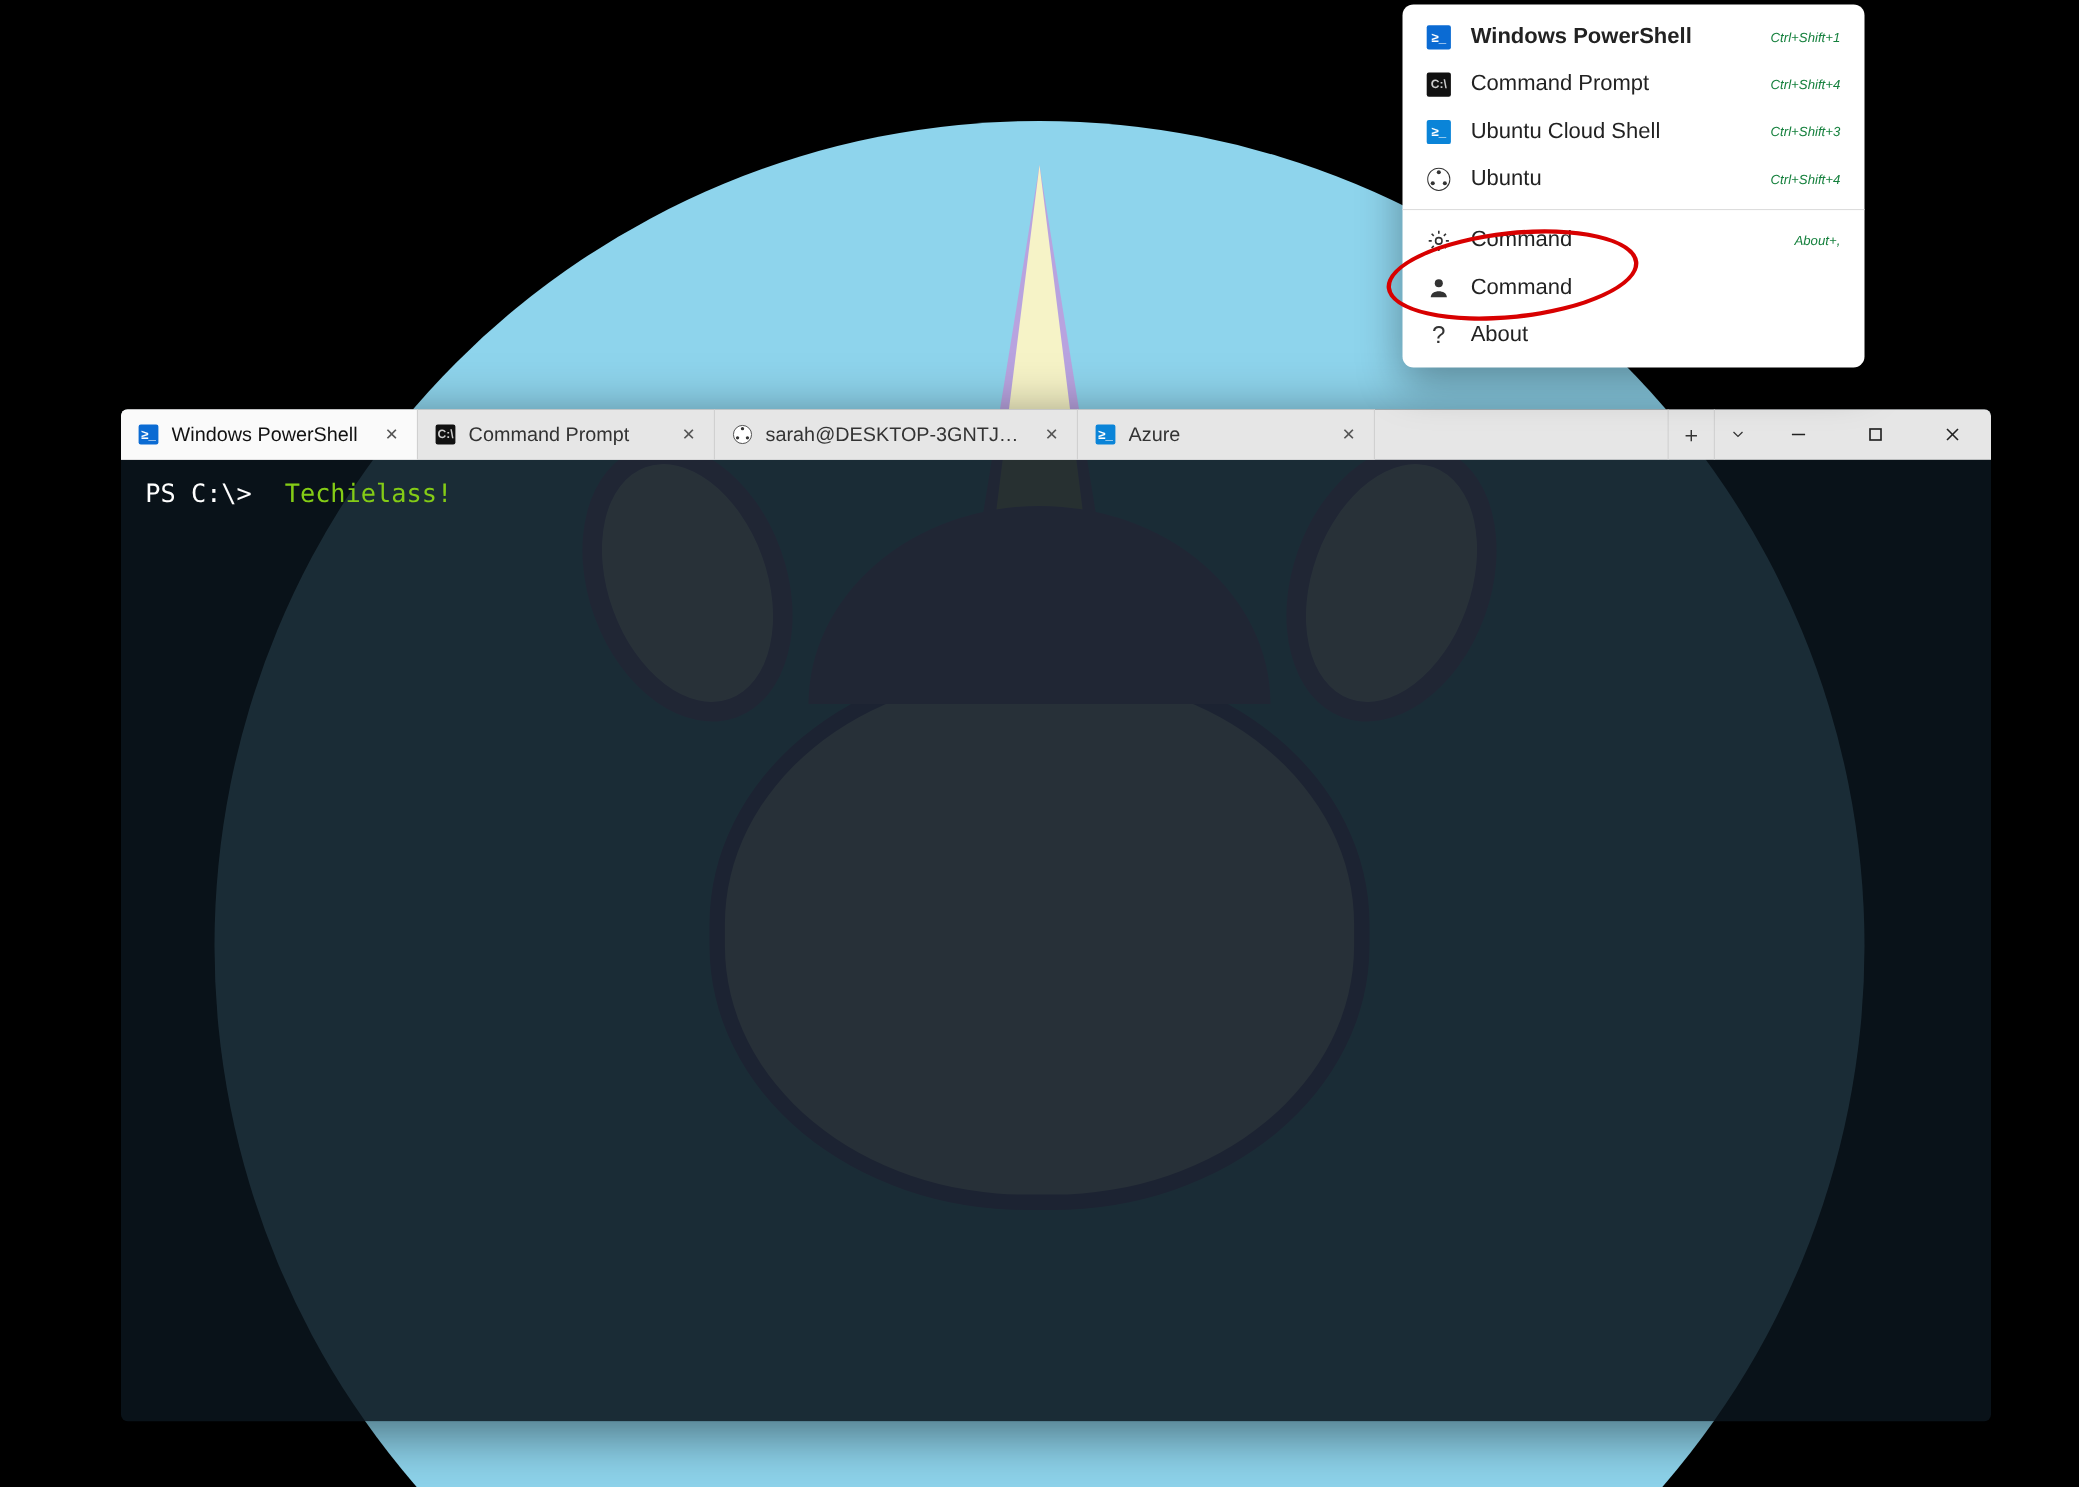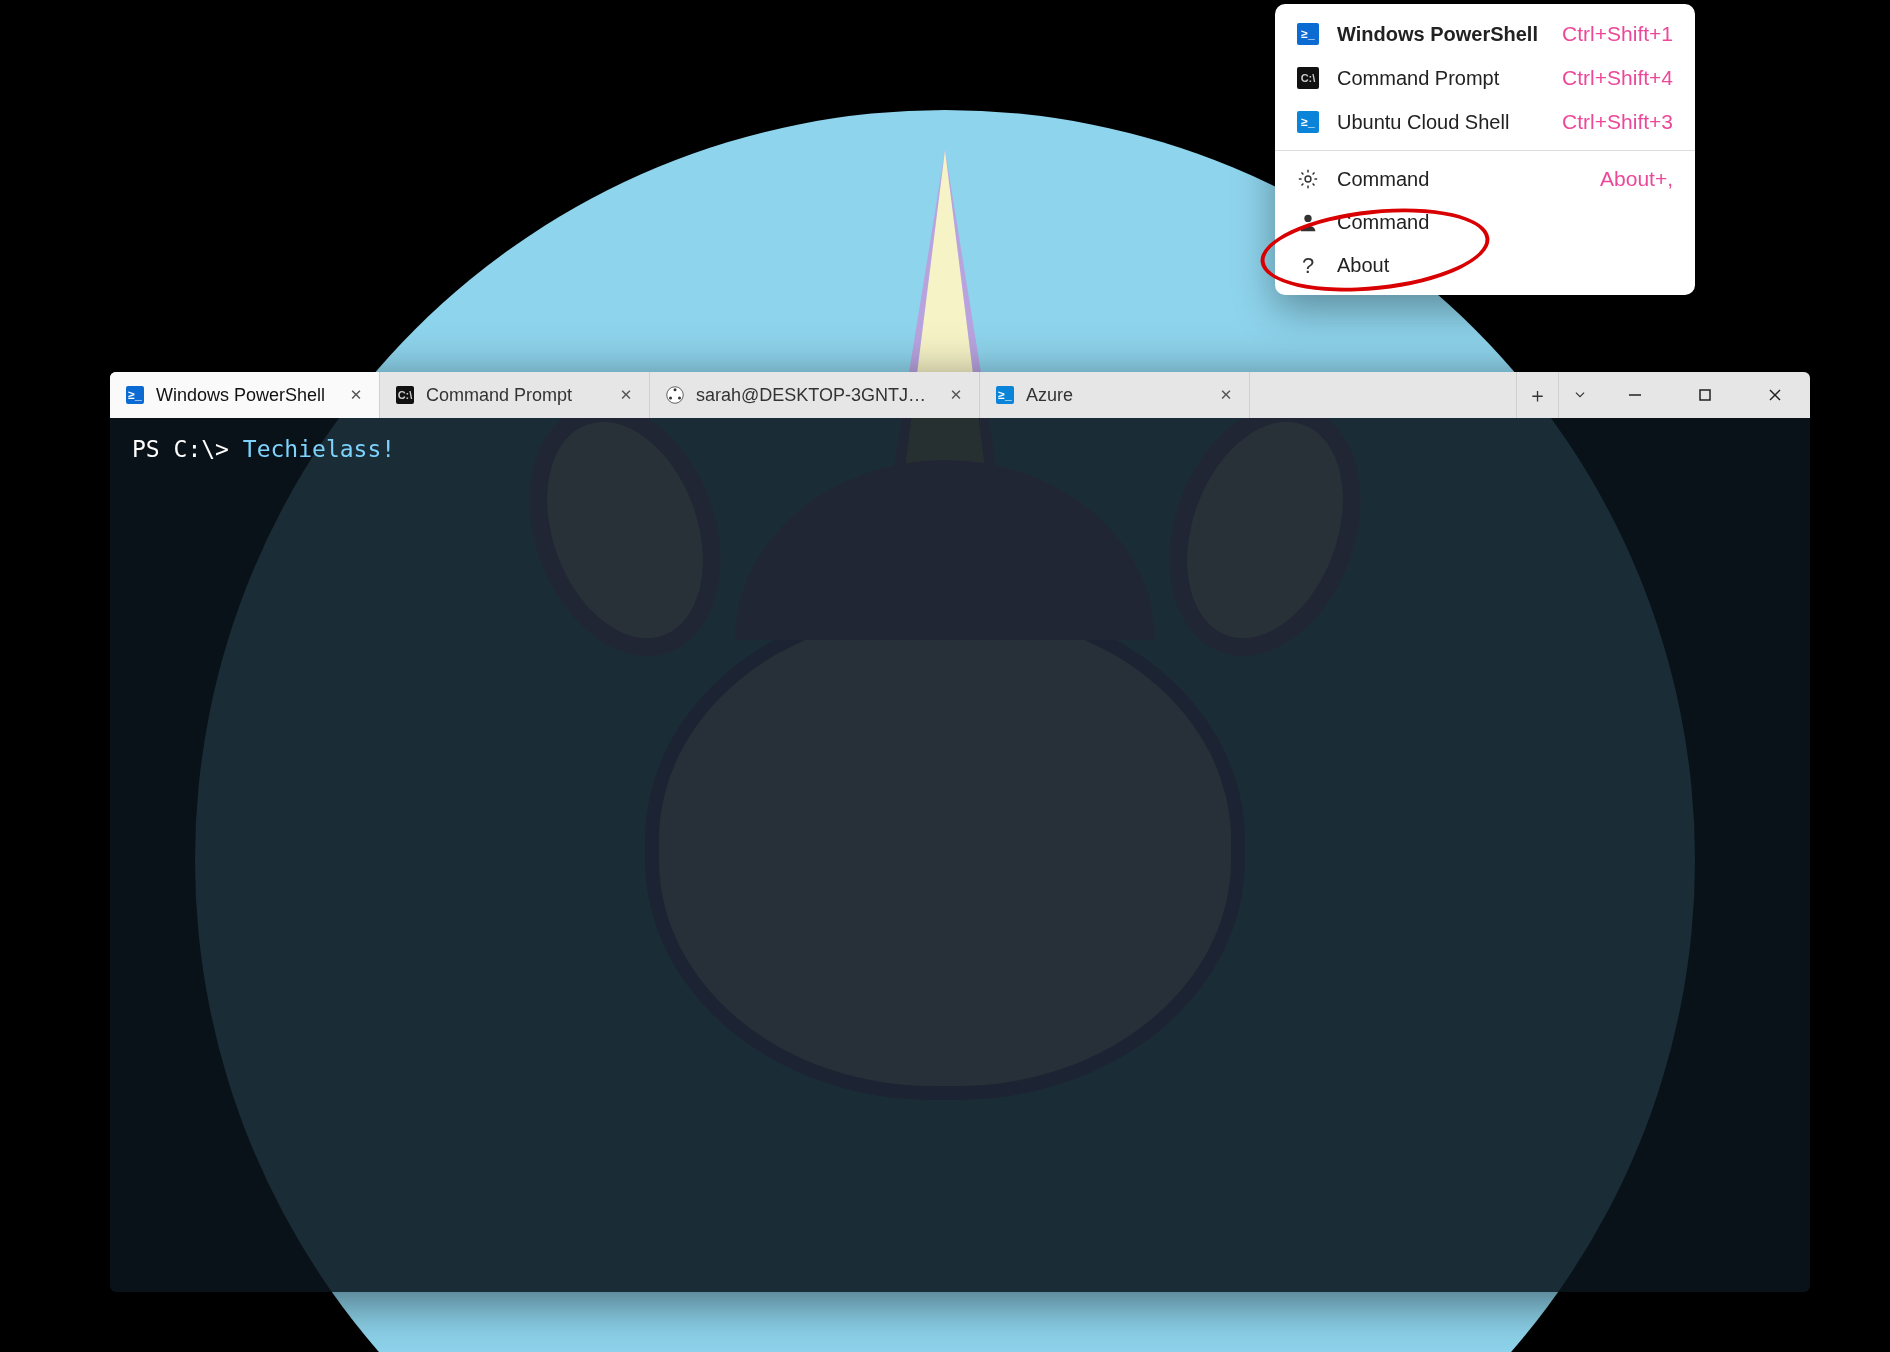--- a/index.html
+++ b/index.html
@@ -118,21 +118,21 @@
     color:#222;
   }
   .win-btn svg{ width:14px;height:14px; }
   .terminal-body {
     flex: 1;
     padding: 18px 22px;
     font-family: Consolas, monospace;
     font-size: 23px;
   }
   .prompt { color: #ffffff; }
-  .cmd { color: #7dd3fc; }
+  .cmd { color: #84cc16; margin-left: 16px; }
 
   
   .dropdown {
     position: absolute;
     top: 4px;
     left: 1275px;
     width: 420px;
     background: #fff;
     border-radius: 10px;
     box-shadow: 0 14px 40px rgba(0,0,0,0.35);
@@ -141,21 +141,21 @@
     color: #222;
   }
   .dropdown .menu-item {
     display:flex; align-items:center;
     padding: 10px 22px;
     gap: 18px;
   }
   .dropdown .menu-icon{ width:22px; height:22px; flex-shrink:0; display:flex;align-items:center;justify-content:center;}
   .dropdown .menu-label{ flex:1; }
   .dropdown .menu-label.bold{ font-weight:700; }
-  .dropdown .menu-shortcut{ color:#ec4899; font-size:21px; }
+  .dropdown .menu-shortcut{ color:#15803d; font-size:12px;font-style:italic; }
   .dropdown hr{ border:none; border-top:1px solid #ddd; margin:6px 0; }
 
   .circle-annot{
     position:absolute;
     width:230px;height:80px;
     border:4px solid #d80000;
     border-radius:50%;
     left:1260px; top:210px;
     transform:rotate(-6deg);
     z-index:50;
@@ -260,20 +260,32 @@
   <div class="menu-item">
     <span class="menu-icon ico-cmd">C:\</span>
     <span class="menu-label">Command Prompt</span>
     <span class="menu-shortcut">Ctrl+Shift+4</span>
   </div>
   <div class="menu-item">
     <span class="menu-icon ico-az">≥_</span>
     <span class="menu-label">Ubuntu Cloud Shell</span>
     <span class="menu-shortcut">Ctrl+Shift+3</span>
   </div>
+  <div class="menu-item">
+    <span class="menu-icon">
+      <svg viewBox="0 0 24 24" width="22" height="22">
+          <circle cx="12" cy="12" r="11" fill="#fff" stroke="#333" stroke-width="1"></circle>
+          <circle cx="12" cy="5" r="2" fill="#333"></circle>
+          <circle cx="6" cy="16" r="2" fill="#333"></circle>
+          <circle cx="18" cy="16" r="2" fill="#333"></circle>
+        </svg>
+    </span>
+    <span class="menu-label">Ubuntu</span>
+    <span class="menu-shortcut">Ctrl+Shift+4</span>
+  </div>
   <hr>
   <div class="menu-item">
     <span class="menu-icon">
       <svg viewBox="0 0 24 24" width="22" height="22">
           <circle cx="12" cy="12" r="3.2" fill="none" stroke="#333" stroke-width="1.6"></circle>
           <path d="M12 2v3M12 19v3M2 12h3M19 12h3M4.9 4.9l2.1 2.1M17 17l2.1 2.1M19.1 4.9L17 7M7 17l-2.1 2.1" stroke="#333" stroke-width="1.6"></path>
         </svg>
     </span>
     <span class="menu-label">Command</span>
     <span class="menu-shortcut">About+,</span>

